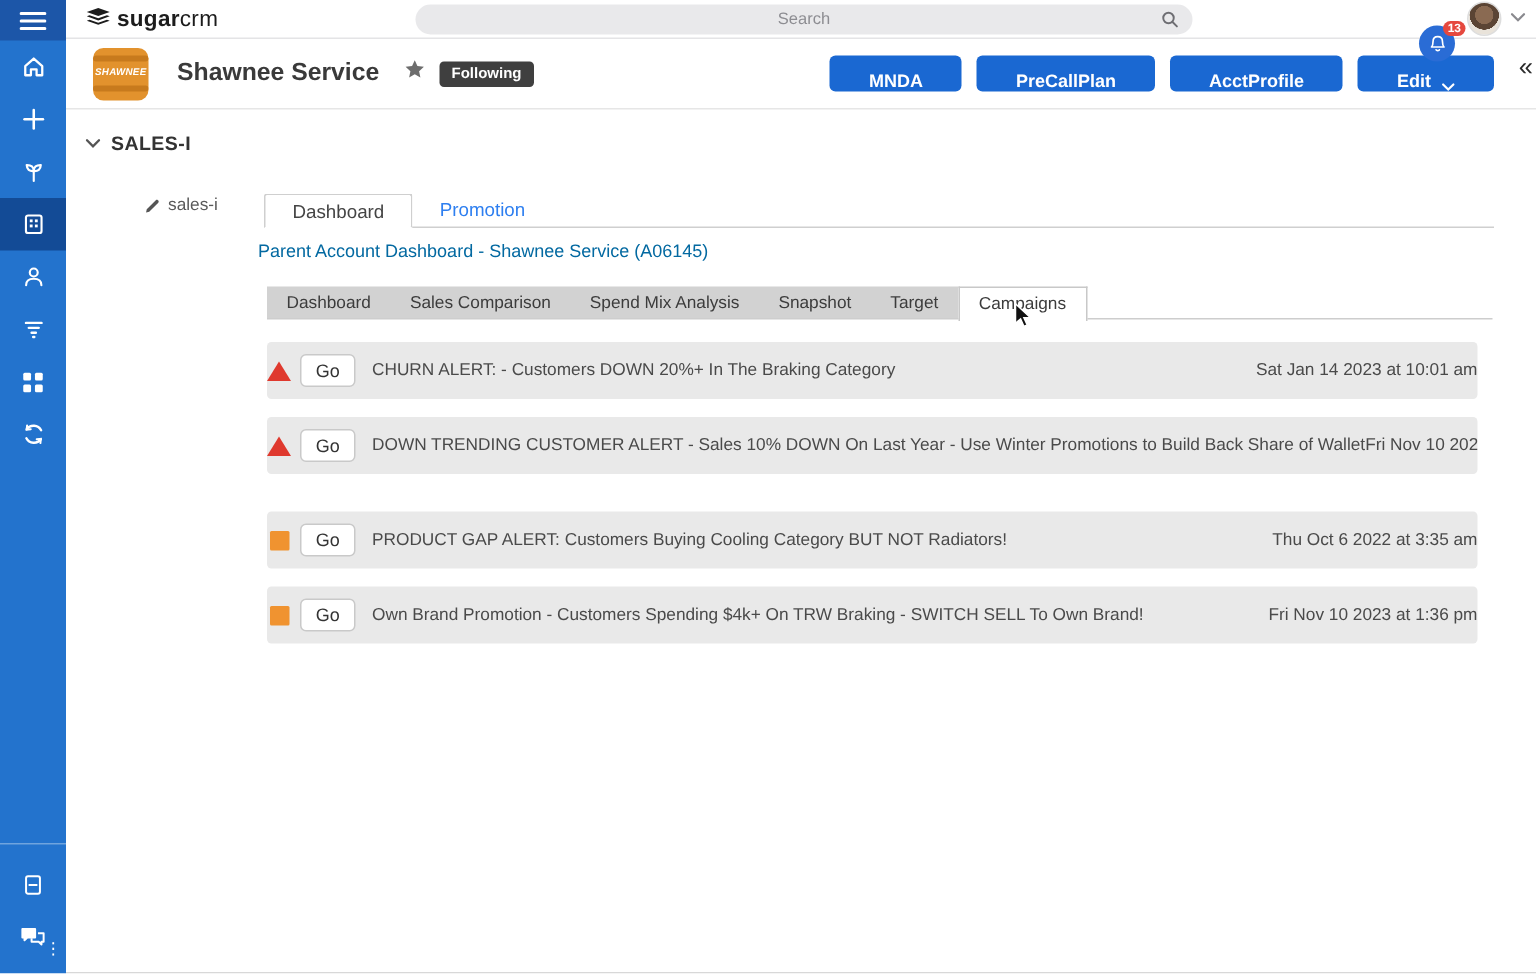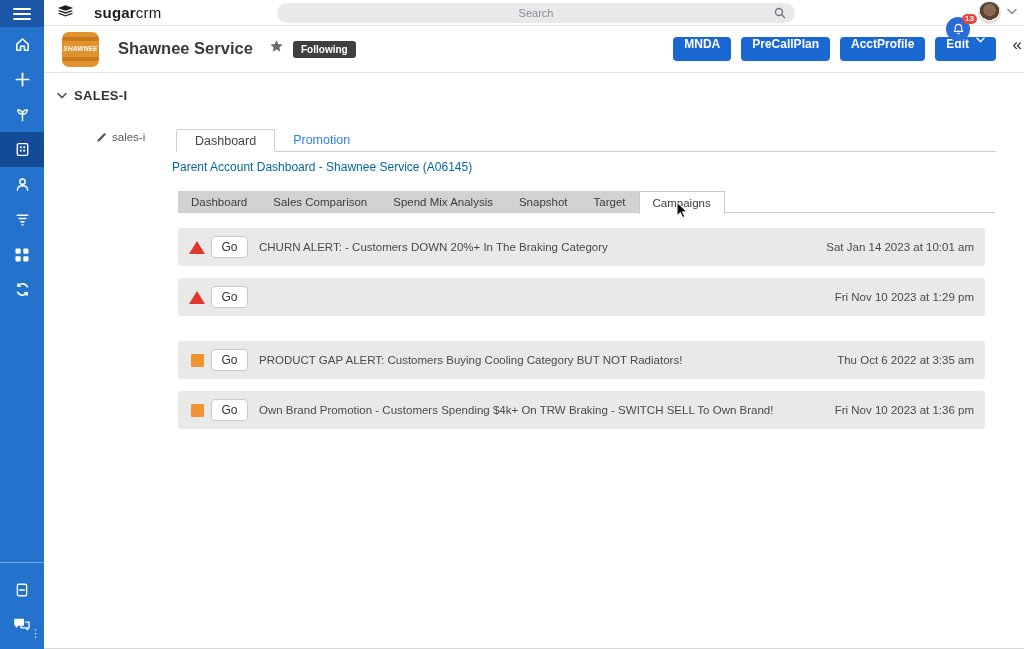--- a/index.html
+++ b/index.html
@@ -11,21 +11,21 @@
   .sb-top { width:44px; height:27px; background:#1c56a8; display:flex; align-items:center; justify-content:center; cursor:pointer; }
   .sb-nav { display:flex; flex-direction:column; align-items:stretch; }
   .sb-item { height:35px; display:flex; align-items:center; justify-content:center; cursor:pointer; }
   .sb-item.active { background:#134b96; }
   .sb-bottom { position:absolute; left:0; bottom:0; width:44px; border-top:1px solid rgba(255,255,255,.35); padding:10px 0 8px 0; }
   .sb-bottom .sb-item { height:34px; }
   .kebab { position:absolute; right:3px; bottom:14px; color:#fff; font-size:11px; letter-spacing:0; line-height:4px; cursor:pointer; }
 
   
   .topbar { position:absolute; left:44px; top:0; width:980px; height:26px; background:#fff; border-bottom:1px solid #e4e4e6; z-index:20; }
-  .brand { position:absolute; left:13px; top:4px; display:flex; align-items:center; gap:20px; }
+  .brand { position:absolute; left:13px; top:4px; display:flex; align-items:center; gap:4px; }
   .brand-text { font-size:15px; color:#1c1c1c; letter-spacing:.2px; }
   .brand-text b { font-weight:700; }
   .search-pill { position:absolute; left:233px; top:3px; width:518px; height:20px; background:#e9e9eb; border-radius:10px; }
   .search-input { position:absolute; left:0; top:0; width:100%; height:100%; background:transparent; border:none; outline:none; text-align:center; font-size:11px; color:#555; font-family:"Liberation Sans",sans-serif; }
   .search-input::placeholder { color:#8d8d92; }
   .search-mag { position:absolute; right:9px; top:4px; }
   .bell-wrap { position:absolute; left:902px; top:17px; width:24px; height:24px; background:#2a6cd5; border-radius:50%; display:flex; align-items:center; justify-content:center; cursor:pointer; }
   .bell-badge { position:absolute; top:-3px; right:-7px; background:#e5483e; color:#fff; font-size:8px; font-weight:700; border-radius:7px; padding:1px 3px; line-height:8px; }
   .tb-avatar { position:absolute; left:934px; top:1px; width:23px; height:23px; border-radius:50%; background:radial-gradient(circle at 50% 38%, #8a6a52 0 36%, #5b4434 37% 58%, #e9e3da 59% 100%); border:1px solid #ddd; cursor:pointer; }
   .tb-chevron { position:absolute; left:963px; top:8px; cursor:pointer; }
@@ -33,21 +33,21 @@
   
   .rec-header { position:absolute; left:44px; top:26px; width:980px; height:47px; background:#fff; border-bottom:1px solid #e6e6e6; z-index:15; }
   .acct-logo { position:absolute; left:18px; top:6px; width:37px; height:35px; background:#e2922d; border-radius:7px; overflow:hidden; cursor:default; }
   .acct-logo .band1 { position:absolute; left:0; top:5px; width:100%; height:4px; background:#c77a1d; border-radius:2px; }
   .acct-logo .band2 { position:absolute; left:0; bottom:6px; width:100%; height:4px; background:#c77a1d; border-radius:2px; }
   .acct-logo .logo-word { position:absolute; left:0; top:13px; width:100%; text-align:center; font-size:6.5px; font-weight:700; font-style:italic; color:#fff; letter-spacing:.2px; }
   .acct-name { position:absolute; left:74px; top:13px; font-size:16.5px; font-weight:700; color:#3a3a3a; }
   .star { position:absolute; left:225px; top:13px; }
   .following-badge { position:absolute; left:249px; top:15px; background:#3f3f3f; color:#fff; font-size:10px; font-weight:700; padding:3px 8px; border-radius:3px; cursor:pointer; }
   .hdr-buttons { position:absolute; right:28px; top:11px; display:flex; gap:10px; }
-  .blue-btn { background:#1a68d2; color:#fff; border:none; font-family:"Liberation Sans",sans-serif; font-size:12px; font-weight:700; height:24px; padding:0 11px; border-radius:4px; cursor:pointer; display:flex; align-items:flex-start; gap:7px; }
+  .blue-btn { background:#1a68d2; color:#fff; border:none; font-family:"Liberation Sans",sans-serif; font-size:12px; font-weight:700; height:24px; padding:0 26px; border-radius:4px; cursor:pointer; display:flex; align-items:flex-end; gap:7px; }
   .collapse-icon { position:absolute; right:2px; top:9px; font-size:17px; color:#2b2b2b; cursor:pointer; line-height:20px; }
 
   
   .content { position:absolute; left:44px; top:73px; width:980px; height:576px; background:#fff; border-bottom:1px solid #d8d8d8; }
   .section-row { position:absolute; left:13px; top:15px; display:flex; align-items:center; gap:7px; cursor:pointer; }
   .section-title { font-size:13px; font-weight:700; color:#333; letter-spacing:.3px; }
   .field-label { position:absolute; left:52px; top:58px; display:flex; align-items:center; gap:5px; color:#5a5a5a; font-size:11.5px; cursor:pointer; }
 
   .si-tabs { position:absolute; left:132px; top:56px; width:820px; height:23px; border-bottom:1px solid #cfcfcf; display:flex; align-items:flex-end; }
   .si-tab { height:23px; padding:0 18px; display:flex; align-items:center; font-size:12.5px; color:#444; cursor:pointer; }
@@ -55,21 +55,21 @@
   .si-tab.link { color:#2e7ff0; }
 
   .dash-title { position:absolute; left:128px; top:87px; font-size:12px; color:#0369a1; }
 
   .inner-strip { position:absolute; left:134px; top:118px; width:817px; height:22px; border-bottom:1px solid #cdcdcd; display:flex; }
   .inner-gray { background:#d2d2d2; display:flex; }
   .in-tab { height:22px; padding:0 13px; display:flex; align-items:center; font-size:11.5px; color:#3c3c3c; cursor:pointer; white-space:nowrap; }
   .in-tab.active { background:#fff; border:1px solid #c8c8c8; border-bottom:none; margin-bottom:-1px; height:23px; }
 
   .alerts { position:absolute; left:134px; top:155px; width:807px; }
-  .alert-row { position:relative; width:807px; height:38px; background:#e9e9e9; border-radius:3px; display:flex; align-items:center; padding:0 11px; overflow:hidden; }
+  .alert-row { position:relative; width:807px; height:38px; background:#e9e9e9; border-radius:3px; display:flex; align-items:center; padding:0 0; overflow:hidden; }
   .alert-row.gap-sm { margin-top:12px; }
   .alert-row.gap-lg { margin-top:25px; }
   .sev { width:16px; flex:0 0 16px; display:flex; align-items:center; justify-content:center; }
   .sev-tri { width:0; height:0; border-left:8px solid transparent; border-right:8px solid transparent; border-bottom:13px solid #df392e; }
   .sev-sq { width:13px; height:13px; background:#f09330; border-radius:1px; }
   .go-btn { margin-left:6px; flex:0 0 auto; width:37px; height:22px; background:#fff; border:1px solid #c9c9c9; border-radius:4px; font-family:"Liberation Sans",sans-serif; font-size:12px; color:#333; cursor:pointer; }
   .alert-text { margin-left:11px; font-size:11.5px; color:#4a4a4a; white-space:nowrap; }
   .alert-time { margin-left:auto; font-size:11.5px; color:#4a4a4a; white-space:nowrap; flex:0 0 auto; }
 
   .cursor-arrow { position:absolute; left:632px; top:129px; z-index:40; pointer-events:none; }
@@ -330,20 +330,21 @@
       <button class="go-btn">Go</button>
       <span class="alert-text">CHURN ALERT: - Customers DOWN 20%+ In The Braking Category</span>
       <span class="alert-time">Sat Jan 14 2023 at 10:01 am</span>
     </div>
 
     <div class="alert-row gap-sm">
       <span class="sev">
           <span class="sev-tri"></span>
         </span>
       <button class="go-btn">Go</button>
+      <span class="alert-text">DOWN TRENDING CUSTOMER ALERT - Sales 10% DOWN On Last Year - Use Winter Promotions to Build Back Share of Wallet</span>
       <span class="alert-time">Fri Nov 10 2023 at 1:29 pm</span>
     </div>
 
     <div class="alert-row gap-lg">
       <span class="sev">
           <span class="sev-sq"></span>
         </span>
       <button class="go-btn">Go</button>
       <span class="alert-text">PRODUCT GAP ALERT: Customers Buying Cooling Category BUT NOT Radiators!</span>
       <span class="alert-time">Thu Oct 6 2022 at 3:35 am</span>

